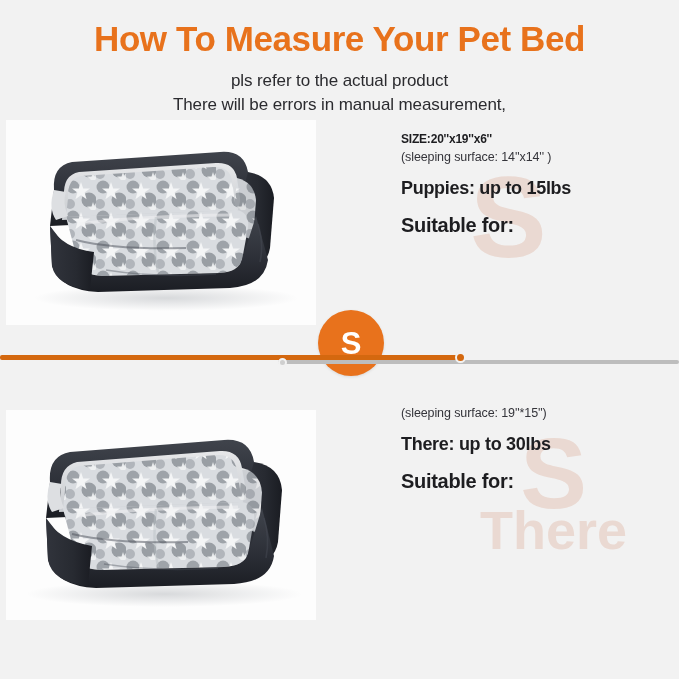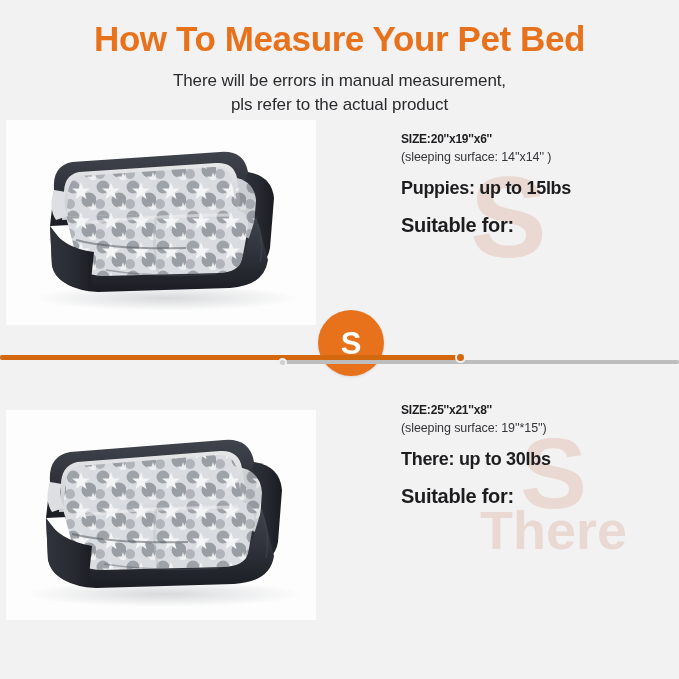--- a/index.html
+++ b/index.html
@@ -161,22 +161,22 @@
   }
 </style>
 </head>
 <body>
 
 <div id="page">
 
   <div class="header">
     <div class="title">How To Measure Your Pet Bed</div>
     <div class="subtitle">
+      <span>pls refer to the actual product</span>
       <span>There will be errors in manual measurement,</span>
-      <span>pls refer to the actual product</span>
     </div>
   </div>
 
   <div class="section" id="section-s">
 
     <div class="bed-stage" id="bed-stage-s">
       <div class="bed">
         <svg viewBox="0 0 310 205" xmlns="http://www.w3.org/2000/svg">
           <defs>
             <linearGradient id="outerA" x1="0" y1="0" x2="0" y2="1">
@@ -320,19 +320,18 @@
     </div>
 
   </div>
 
   <div class="watermark" id="watermark-splus">
     <span>S</span>
     <span class="wm-sub">There</span>
   </div>
 
   <div class="specs" id="specs-splus">
-    <div class="spec-size">SIZE:25''x21''x8''</div>
     <div class="spec-surface">(sleeping surface: 19''*15'')</div>
     <div class="spec-weight">There: up to 30lbs</div>
     <div class="spec-suitable-label">Suitable for:</div>
   </div>
 
 </div>
 
 </body></html>

